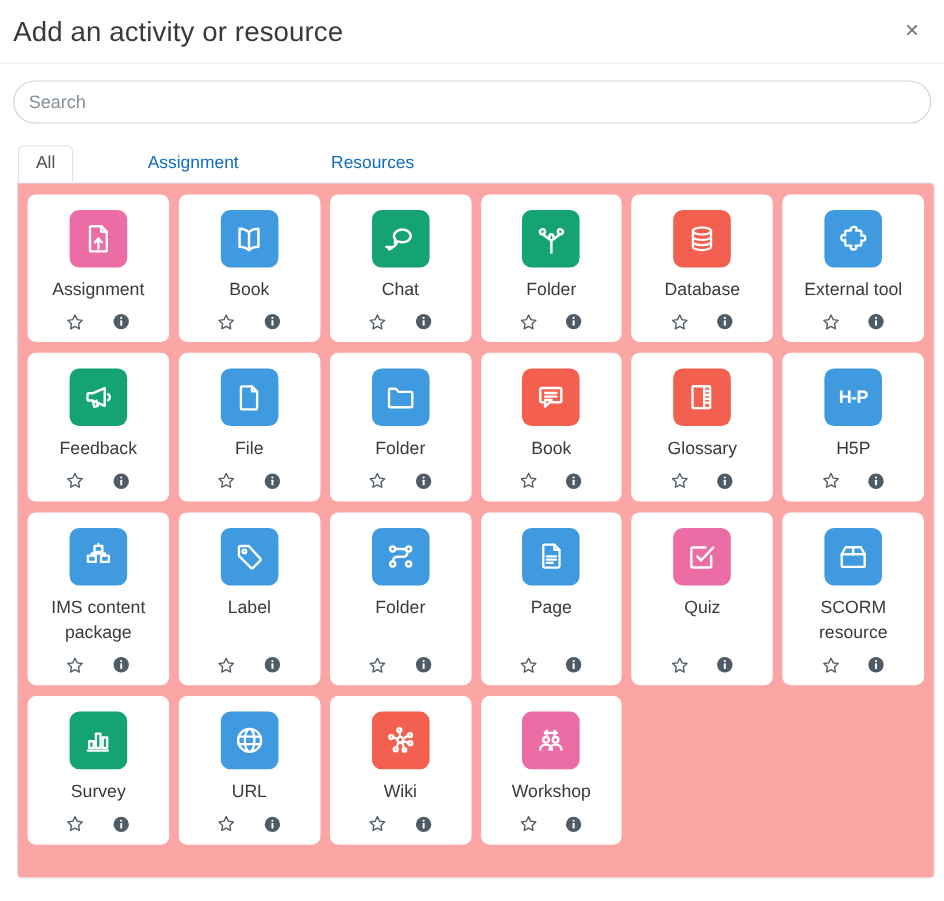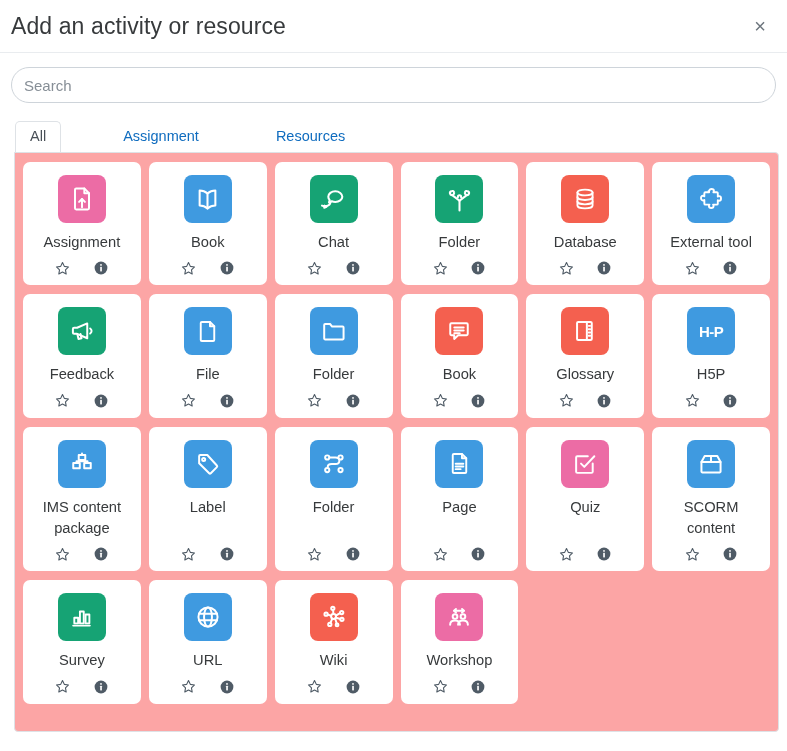--- a/index.html
+++ b/index.html
@@ -596,21 +596,21 @@
         </div>
       </div>
       <div class="card">
         <div class="card-icon" style="background: rgb(63, 154, 224);">
           <svg width="28" height="28" viewBox="0 0 24 24">
             <path fill="none" stroke="#fff" stroke-width="1.7" stroke-linecap="round" stroke-linejoin="round" d="M3.8 10.2h16.4v8.2a.8.8 0 0 1-.8.8H4.6a.8.8 0 0 1-.8-.8z"></path>
             <path fill="none" stroke="#fff" stroke-width="1.7" stroke-linecap="round" stroke-linejoin="round" d="M3.8 10.2 6.6 5.2h10.8l2.8 5"></path>
             <path fill="none" stroke="#fff" stroke-width="1.7" stroke-linecap="round" stroke-linejoin="round" d="M12 5.2v5"></path>
           </svg>
         </div>
-        <div class="card-label">SCORM content</div>
+        <div class="card-label">SCORM resource</div>
         <div class="card-actions">
           <button class="act-btn">
             <svg width="17" height="17" viewBox="0 0 24 24" fill="none" stroke="currentColor" stroke-width="1.6" stroke-linejoin="round">
               <path d="M12 3.6l2.6 5.4 5.9.8-4.3 4.1 1 5.9-5.2-2.8-5.2 2.8 1-5.9L3.5 9.8l5.9-.8z"></path>
             </svg>
           </button>
           <button class="act-btn">
             <svg width="16" height="16" viewBox="0 0 24 24" fill="currentColor">
               <circle cx="12" cy="12" r="9.6"></circle>
               <circle cx="12" cy="7.4" r="1.35" fill="#fff"></circle>

